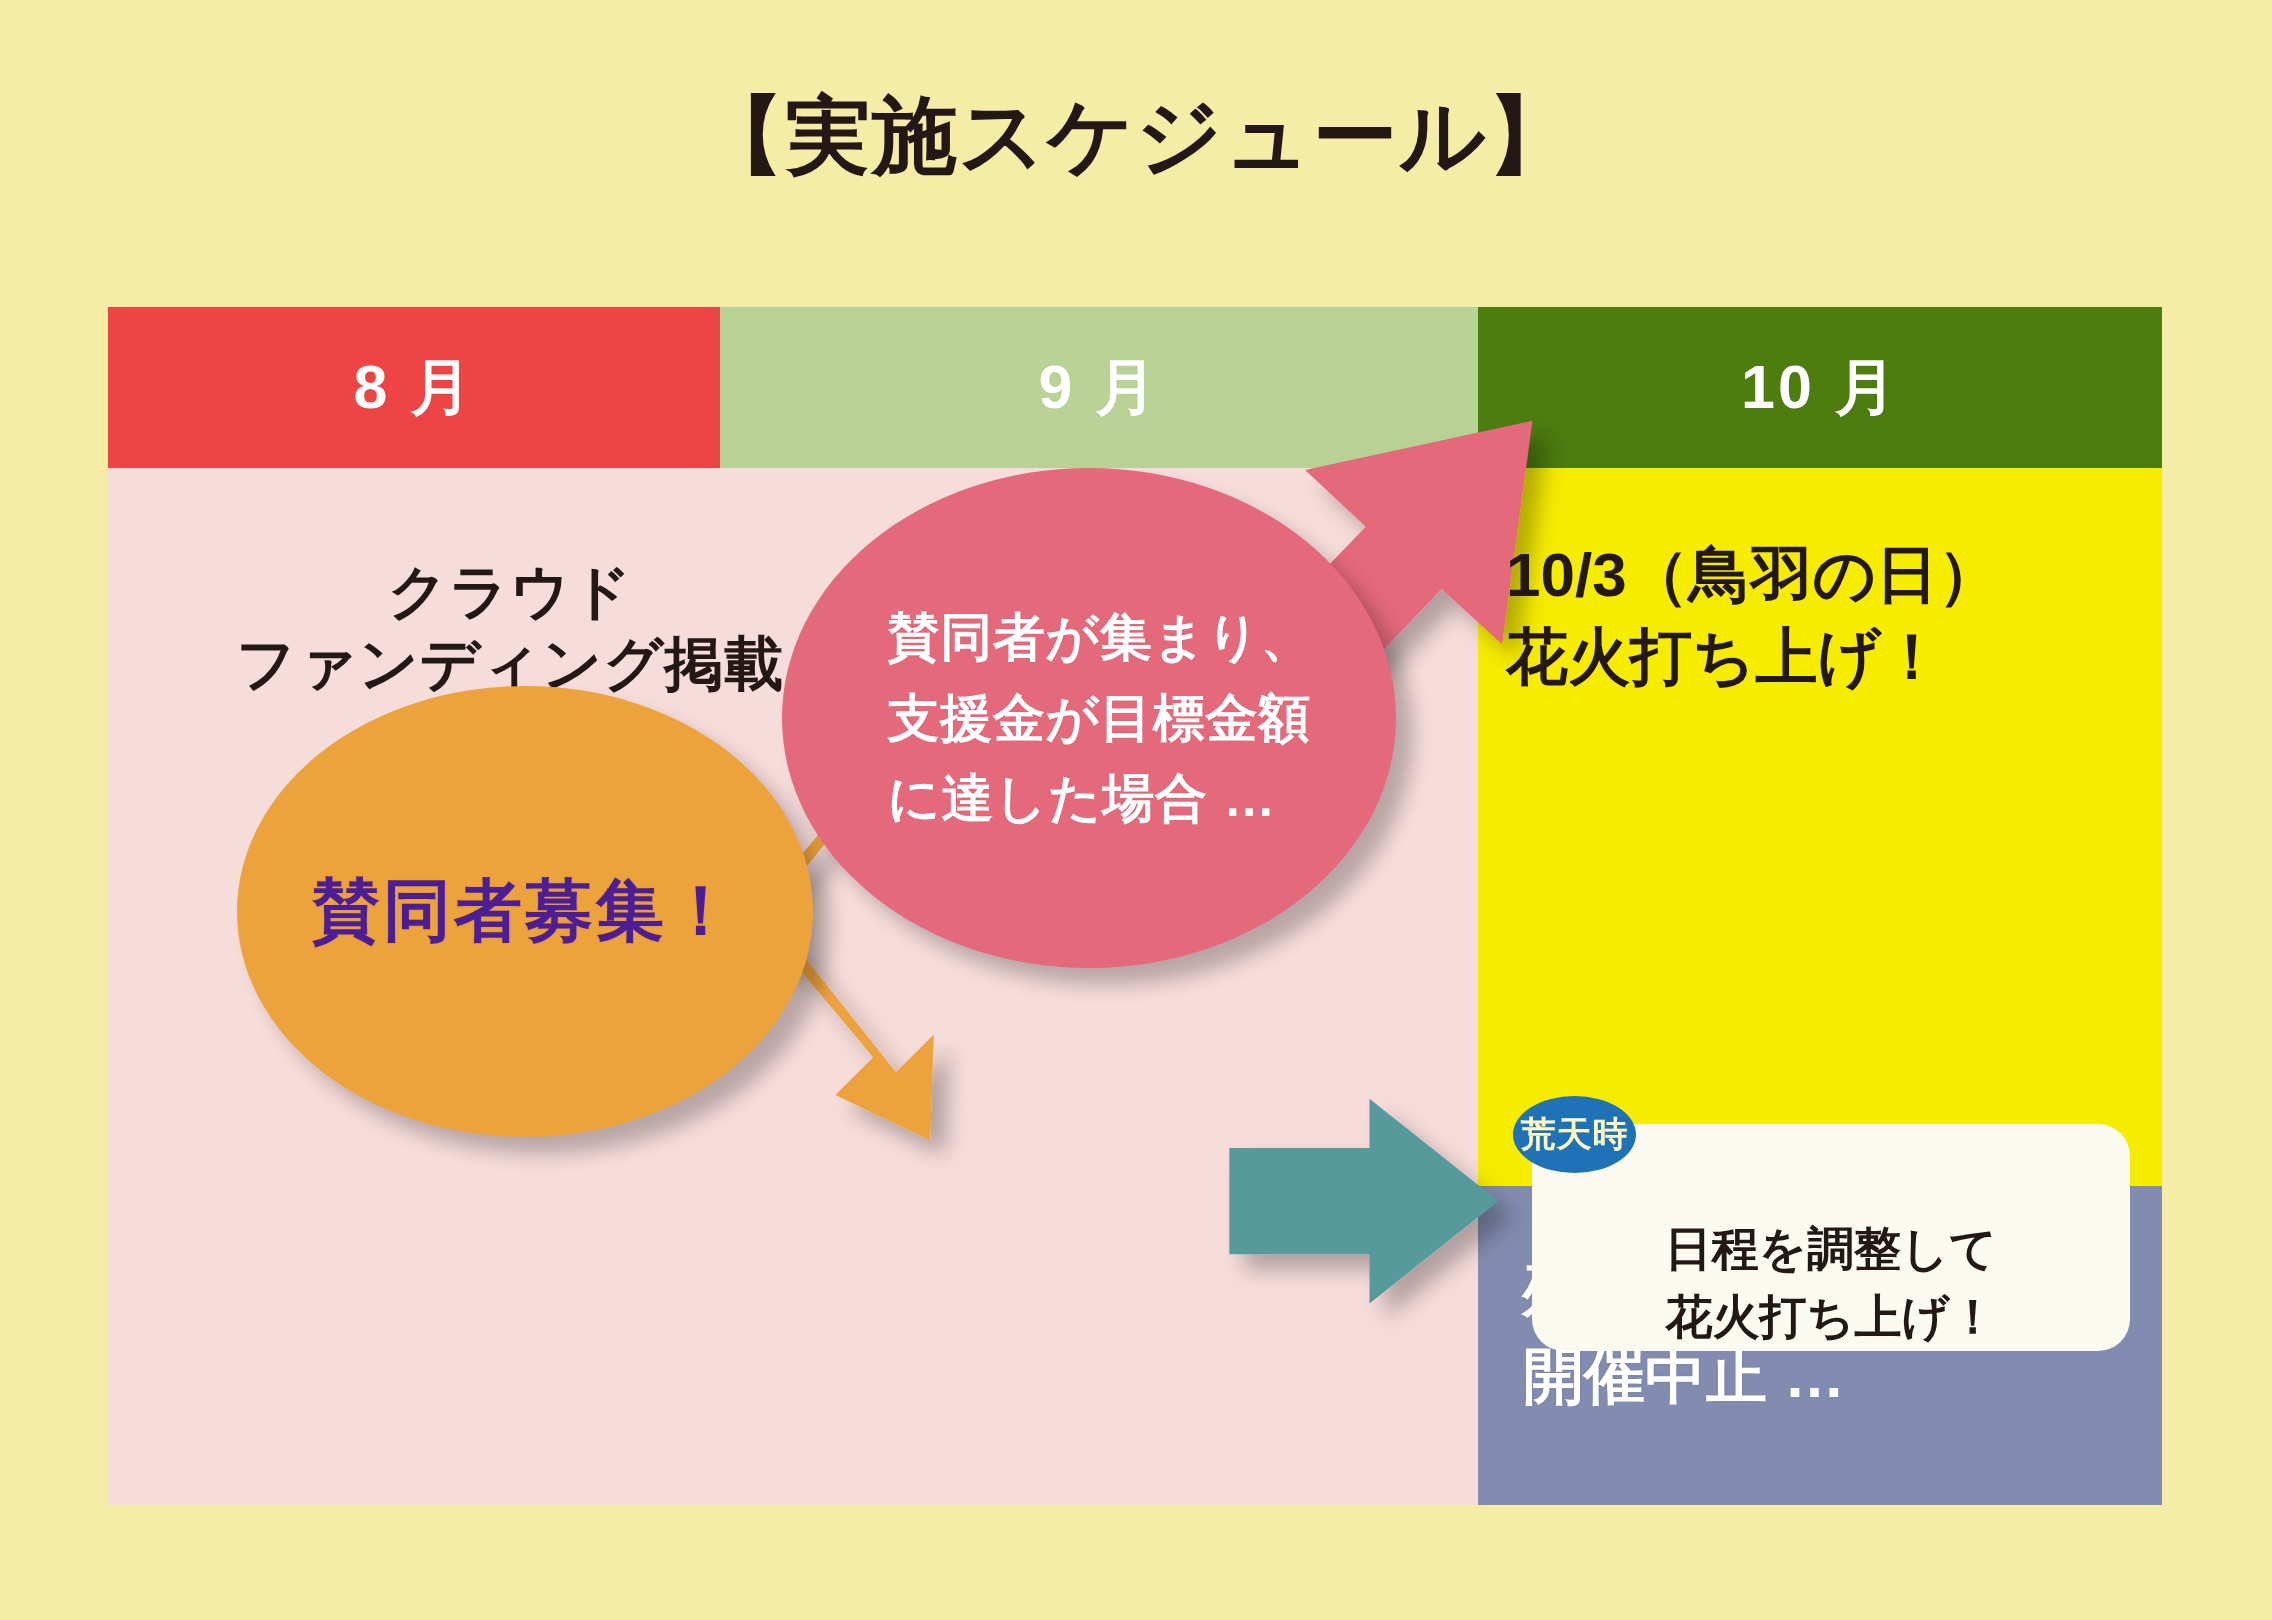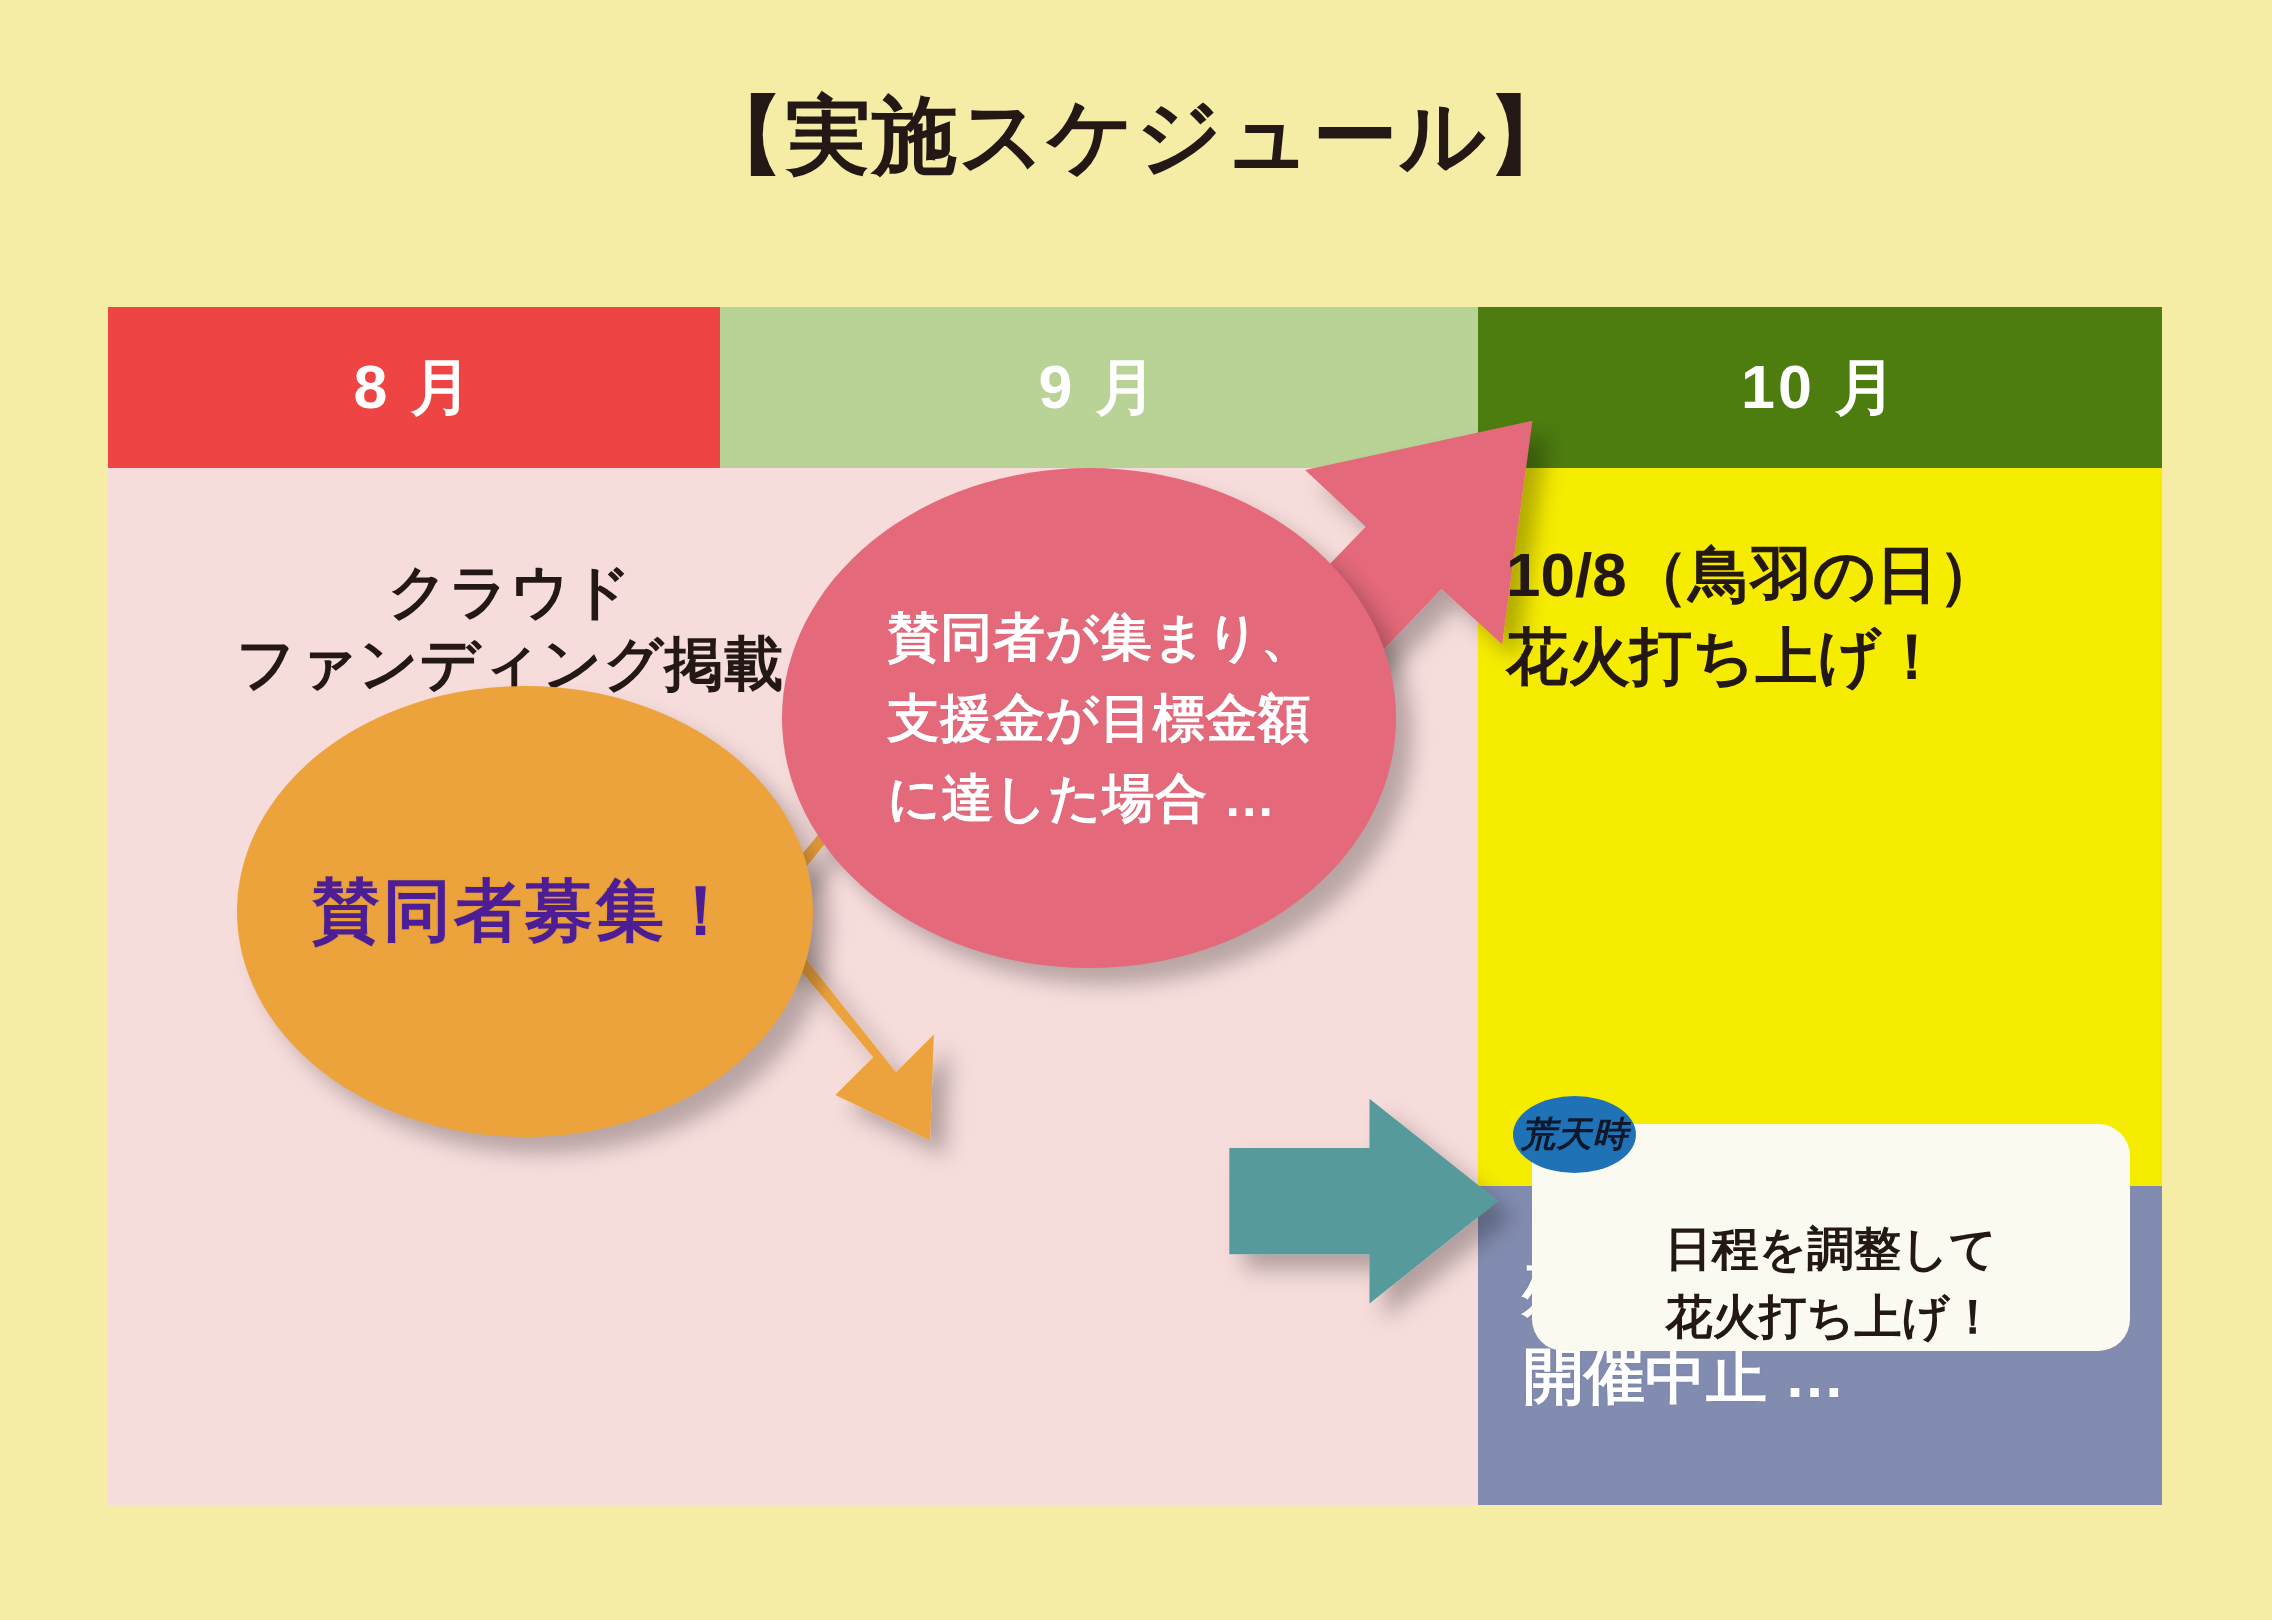--- a/index.html
+++ b/index.html
@@ -96,21 +96,21 @@
   .oct-main div{white-space:nowrap;}
 
   
   .badge{
     position:absolute;left:1405px;top:789px;
     width:123px;height:77px;border-radius:50%;
     background:#1f72b5;
     display:flex;align-items:center;justify-content:center;
     z-index:4;
   }
-  .badge span{color:#0f172a;font-weight:bold;font-size:35px;letter-spacing:0.8px;white-space:nowrap;font-style:italic;}
+  .badge span{color:#fef9c3;font-weight:bold;font-size:35px;letter-spacing:0.8px;white-space:nowrap;}
   .whitebox{
     position:absolute;left:1424px;top:817px;width:598px;height:227px;
     background:#fbfaf1;border-radius:32px;
     display:flex;flex-direction:column;align-items:center;justify-content:flex-end;
     z-index:3;
   }
   .whitebox div{
     color:#231815;font-weight:bold;font-size:47px;line-height:1.45;white-space:nowrap;
   }
 
@@ -205,21 +205,21 @@
     <div class="ell ell-pink">
       <div class="txt">
         <div>賛同者が集まり、</div>
         <div>支援金が目標金額</div>
         <div>に達した場合 …</div>
       </div>
     </div>
 
 
     <div class="oct-main">
-      <div>10/8（鳥羽の日）</div>
+      <div>10/3（鳥羽の日）</div>
       <div>花火打ち上げ！</div>
     </div>
 
     <div class="badge">
       <span>荒天時</span>
     </div>
 
     <div class="whitebox">
       <div>日程を調整して</div>
       <div>花火打ち上げ！</div>

